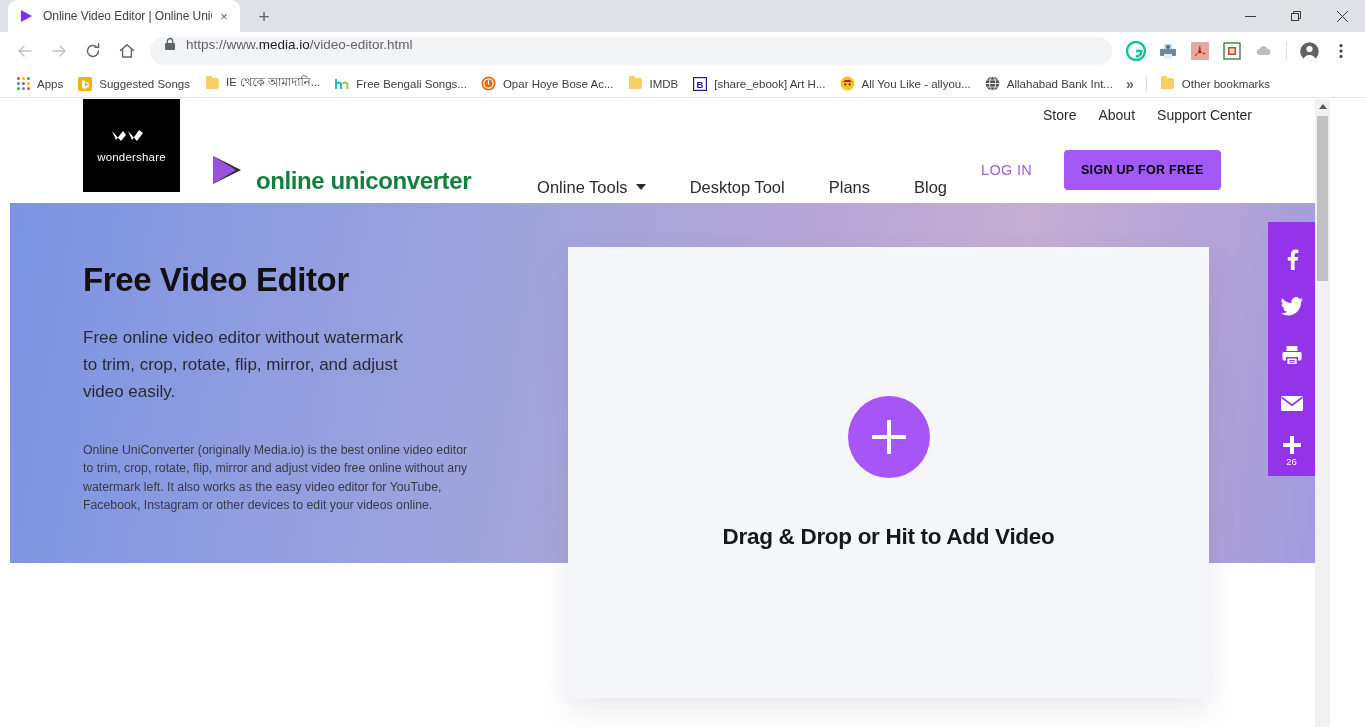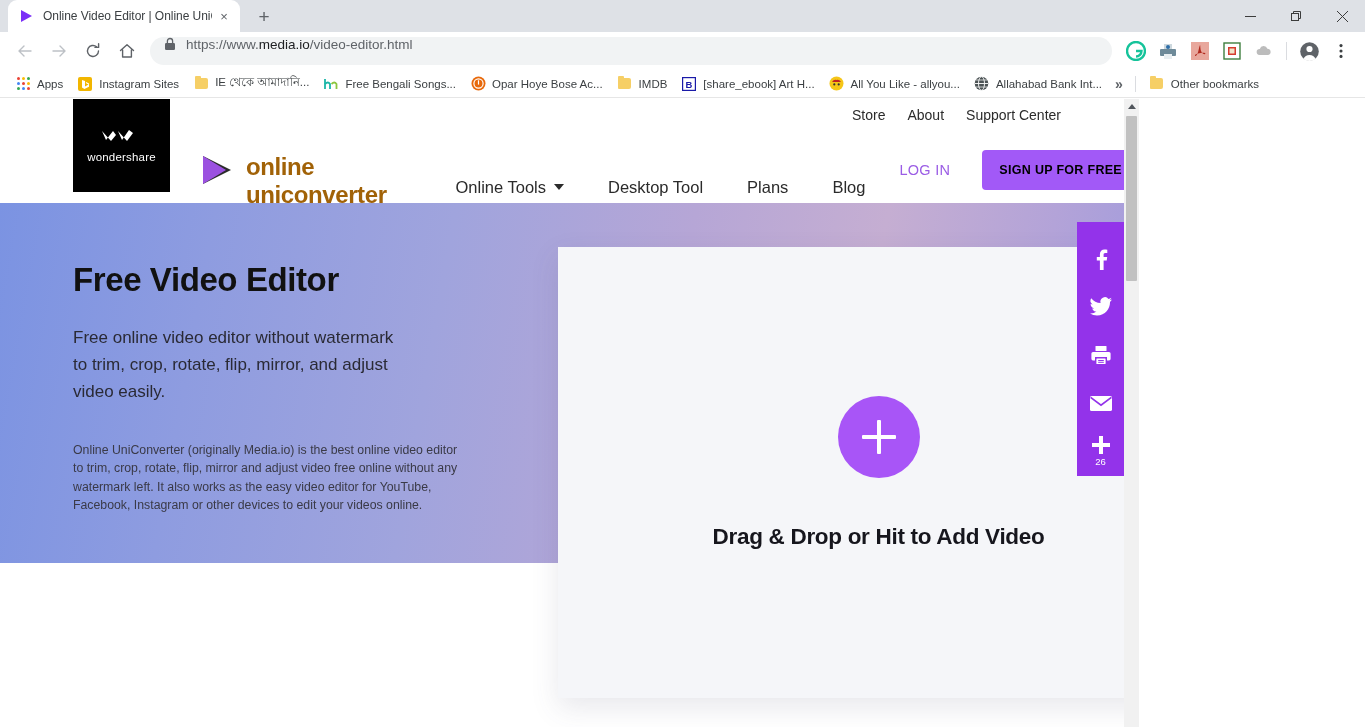--- a/index.html
+++ b/index.html
@@ -92,22 +92,22 @@
     width: 6px; height: 3px; background: #f6cf66; border-radius: 1px 1px 0 0;
   }
   .bm-more { font-size: 14px; color: #5f6368; padding: 0 6px; font-weight: bold; }
   .bm-divider { width: 1px; height: 16px; background: #dadce0; margin: 0 6px; }
   .apps-grid { display: grid; grid-template-columns: repeat(3, 3px);
     grid-gap: 2px; width: 13px; }
   .apps-grid i { width: 3px; height: 3px; border-radius: 50%; display: block; }
 
   
   .viewport {
-    position: absolute; left: 0; top: 99px;
-    width: 1139px; height: 628px; overflow: hidden; background: #fff;
+    position: absolute; left: 10px; top: 99px;
+    width: 1320px; height: 628px; overflow: hidden; background: #fff;
   }
 
   
   .scrollbar {
     position: absolute; right: 0; top: 0; width: 15px; height: 628px;
     background: #f1f1f1; z-index: 60;
   }
   .sb-arrow {
     width: 15px; height: 15px; display: flex;
     align-items: center; justify-content: center;
@@ -137,21 +137,21 @@
   }
   .ws-mark { width: 44px; height: 15px; position: relative; margin-bottom: 7px; }
   .ws-name { font-size: 11.5px; color: #fff; letter-spacing: 0.2px; }
 
   .navrow {
     position: absolute; left: 0; top: 38px; right: 0; height: 66px;
     display: flex; align-items: center; padding-left: 200px;
   }
   .brand { display: flex; align-items: center; gap: 12px; }
   .brand-name {
-    font-size: 24px; font-weight: bold; color: #a16207; letter-spacing: -0.4px; margin-top: 21px;
+    font-size: 24px; font-weight: bold; color: #15803d; letter-spacing: -0.4px; margin-top: 21px;
   }
   .nav { display: flex; align-items: center; margin-left: 44px; gap: 0; margin-top: 34px; }
   .nav a {
     font-size: 16.5px; color: #2b2b2b; text-decoration: none;
     padding: 0 22px; white-space: nowrap; display: flex;
     align-items: center; gap: 8px;
   }
   .caret {
     width: 0; height: 0; border-left: 5px solid transparent;
     border-right: 5px solid transparent; border-top: 6px solid #2b2b2b;
@@ -363,21 +363,21 @@
       <span class="bm-label">Apps</span>
     </div>
 
     <div class="bm">
       <span class="bm-ico">
         <svg width="14" height="14" viewBox="0 0 14 14">
             <rect width="14" height="14" rx="2" fill="#f2b600"></rect>
             <path d="M4 3 L7 4 V9.5 L10.5 7.6 L8.4 6.6 L7.6 4.8 L11 6.4 V9.8 L6.4 12 L4 10.6 Z" fill="#fff"></path>
           </svg>
       </span>
-      <span class="bm-label">Instagram Sites</span>
+      <span class="bm-label">Suggested Songs</span>
     </div>
 
     <div class="bm">
       <span class="bm-ico">
           <span class="bm-folder"></span>
         </span>
       <span class="bm-label">IE থেকে আমাদানি...</span>
     </div>
 
     <div class="bm">

